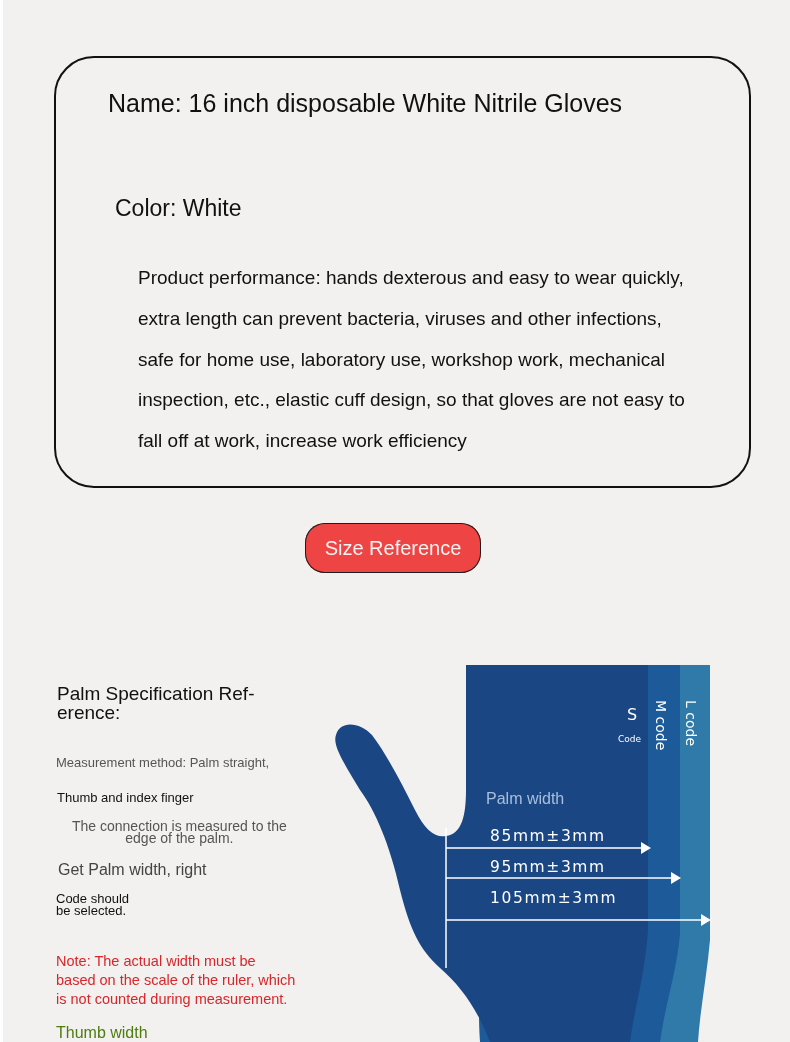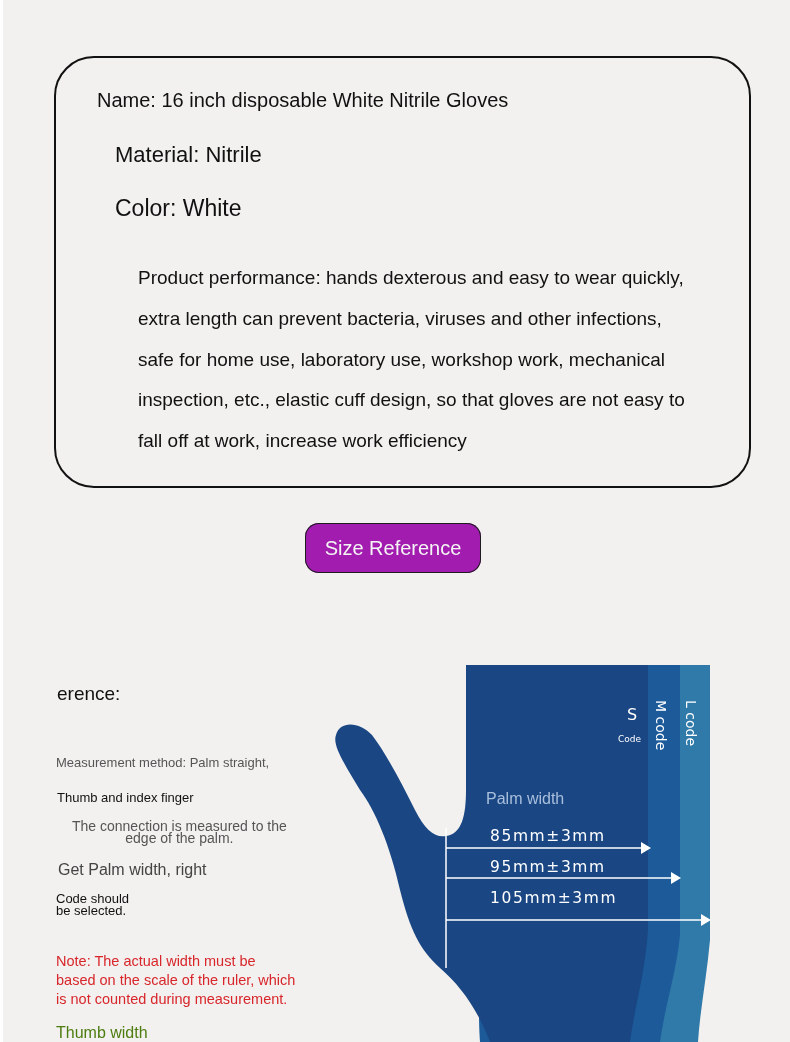--- a/index.html
+++ b/index.html
@@ -9,31 +9,31 @@
     font-family: "Liberation Sans", sans-serif;
     color: #111;
     position: relative;
   }
   .left-strip { position: absolute; left: 0; top: 0; width: 3px; height: 1042px; background: #ffffff; }
   .card {
     position: absolute; left: 54px; top: 56px; width: 693px; height: 428px;
     border: 2px solid #111; border-radius: 40px; box-sizing: content-box;
   }
   .abs { position: absolute; white-space: nowrap; }
-  .name { left: 41px; top: 31px; font-size: 20px; }
+  .name { left: 52px; top: 31px; font-size: 25px; }
   .material { left: 59px; top: 84px; font-size: 22px; }
   .length { left: 253px; top: 81px; font-size: 23px; }
   .color { left: 59px; top: 137px; font-size: 23px; }
   .packing { left: 253px; top: 139px; font-size: 19px; }
   .perf { position: absolute; left: 58px; top: 200px; width: 620px; font-size: 19px; line-height: 40.8px; margin-left: 24px; }
   .perf div { white-space: nowrap; }
 
   .size-btn {
     position: absolute; left: 305px; top: 523px; width: 176px; height: 50px;
-    background: #a21caf; border-radius: 14px; color: #f4f4f4;
+    background: #ef4444; border-radius: 20px; color: #f4f4f4;
     font-size: 20px; display: flex; align-items: center; justify-content: center;
     box-shadow: 0 0 0 1px #1d1d1f inset;
   }
 
   .palm-title { position: absolute; left: 57px; top: 684px; font-size: 19px; line-height: 19px; color: #111; }
   .t-method { position: absolute; left: 56px; top: 755px; font-size: 13px; color: #555; }
   .t-thumb { position: absolute; left: 57px; top: 790px; font-size: 13px; color: #111; }
   .t-conn { position: absolute; left: 72px; top: 820px; font-size: 14px; line-height: 12px; color: #555; text-align: center; }
   .t-get { position: absolute; left: 58px; top: 861px; font-size: 16px; color: #444; }
   .t-code { position: absolute; left: 56px; top: 893px; font-size: 13px; line-height: 12px; color: #111; }
@@ -43,34 +43,34 @@
   .hand { position: absolute; left: 0; top: 0; }
   .hand-text { font-family: "DejaVu Sans", sans-serif; fill: #fff; }
 </style>
 </head>
 <body>
 
 <div class="left-strip"></div>
 
 <div class="card">
   <div class="abs name">Name: 16 inch disposable White Nitrile Gloves</div>
-  <div class="abs material">Material: Nitrile</div>
   <div class="abs color">Color: White</div>
   <div class="perf">
     <div>Product performance: hands dexterous and easy to wear quickly,</div>
     <div>extra length can prevent bacteria, viruses and other infections,</div>
     <div>safe for home use, laboratory use, workshop work, mechanical</div>
     <div>inspection, etc., elastic cuff design, so that gloves are not easy to</div>
     <div>fall off at work, increase work efficiency</div>
   </div>
 </div>
 
 <div class="size-btn">Size Reference</div>
 
 <div class="palm-title">
+  <div>Palm Specification Ref-</div>
   <div>erence:</div>
 </div>
 <div class="t-method">Measurement method: Palm straight,</div>
 <div class="t-thumb">Thumb and index finger</div>
 <div class="t-conn">
   <div>The connection is measured to the</div>
   <div>edge of the palm.</div>
 </div>
 <div class="t-get">Get Palm width, right</div>
 <div class="t-code">

